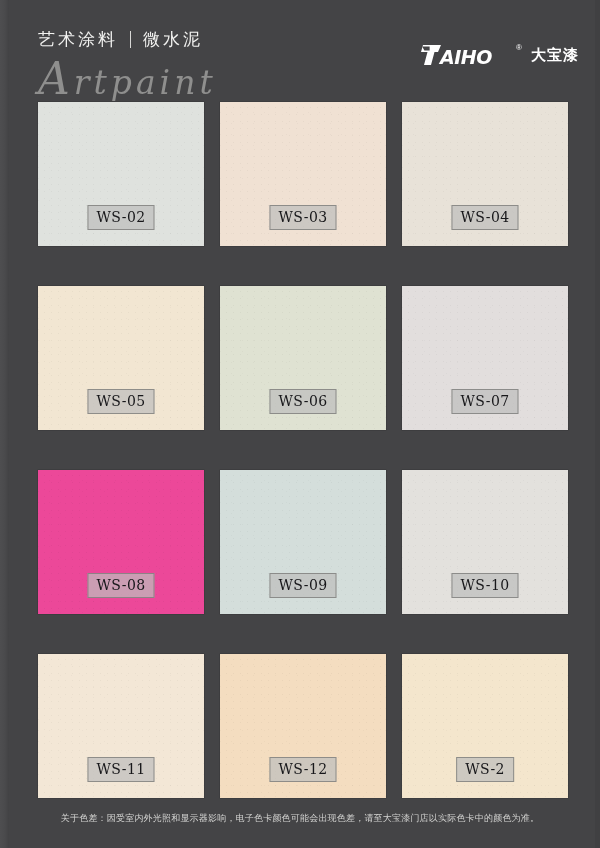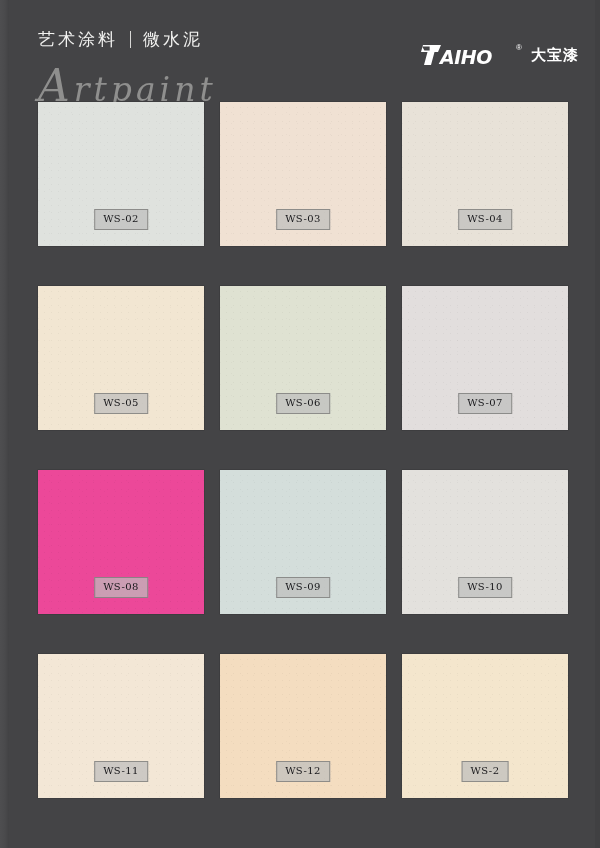--- a/index.html
+++ b/index.html
@@ -63,21 +63,21 @@
     white-space: nowrap;
   }
   .brand-divider {
     display: inline-block;
     width: 1px;
     height: 17px;
     background: #d8d8d6;
     margin: 0 3px;
   }
   .brand-script {
-    margin-top: 18px;
+    margin-top: 11px;
     color: #8f8f8e;
     font-family: "DejaVu Serif", serif;
     font-style: italic;
     font-size: 33px;
     letter-spacing: 4px;
     line-height: 1.05;
     white-space: nowrap;
   }
   .brand-script .cap {
     font-size: 44px;
@@ -163,21 +163,21 @@
   .swatch-label {
     position: absolute;
     left: 50%;
     bottom: 16px;
     transform: translateX(-50%);
     z-index: 3;
     background: rgba(190,190,188,0.72);
     border: 1px solid rgba(120,120,118,0.75);
     color: #17171a;
     font-family: "DejaVu Serif", serif;
-    font-size: 10px;
+    font-size: 14px;
     letter-spacing: 0.4px;
     line-height: 1;
     padding: 4px 8px 5px 8px;
     white-space: nowrap;
   }
 
   
   .footer {
     position: absolute;
     left: 0;
@@ -273,14 +273,17 @@
     </div>
     <div class="swatch" style="background-color:#f4ddc0">
       <span class="swatch-label">WS-12</span>
     </div>
     <div class="swatch" style="background-color:#f4e6cd">
       <span class="swatch-label">WS-2</span>
     </div>
 
   </div>
 
+  <div class="footer">
+    <div class="footer-text">关于色差：因受室内外光照和显示器影响，电子色卡颜色可能会出现色差，请至大宝漆门店以实际色卡中的颜色为准。</div>
+  </div>
 
 </div>
 
 </body></html>

